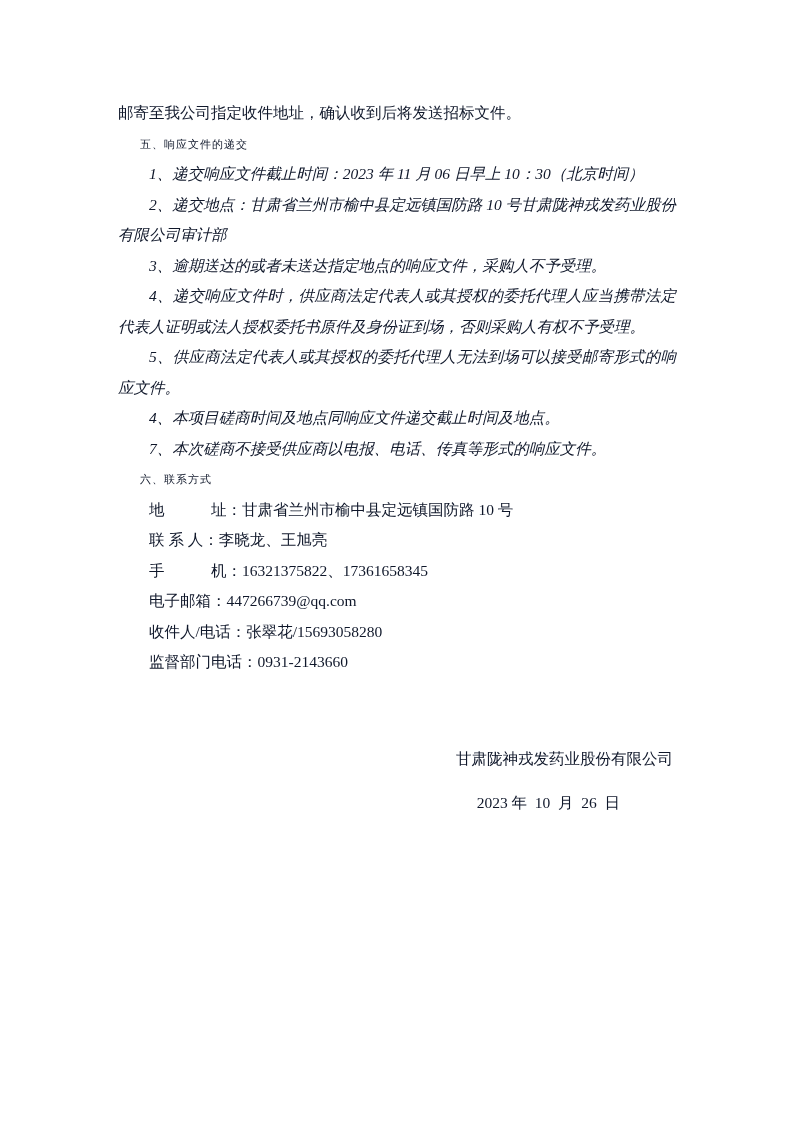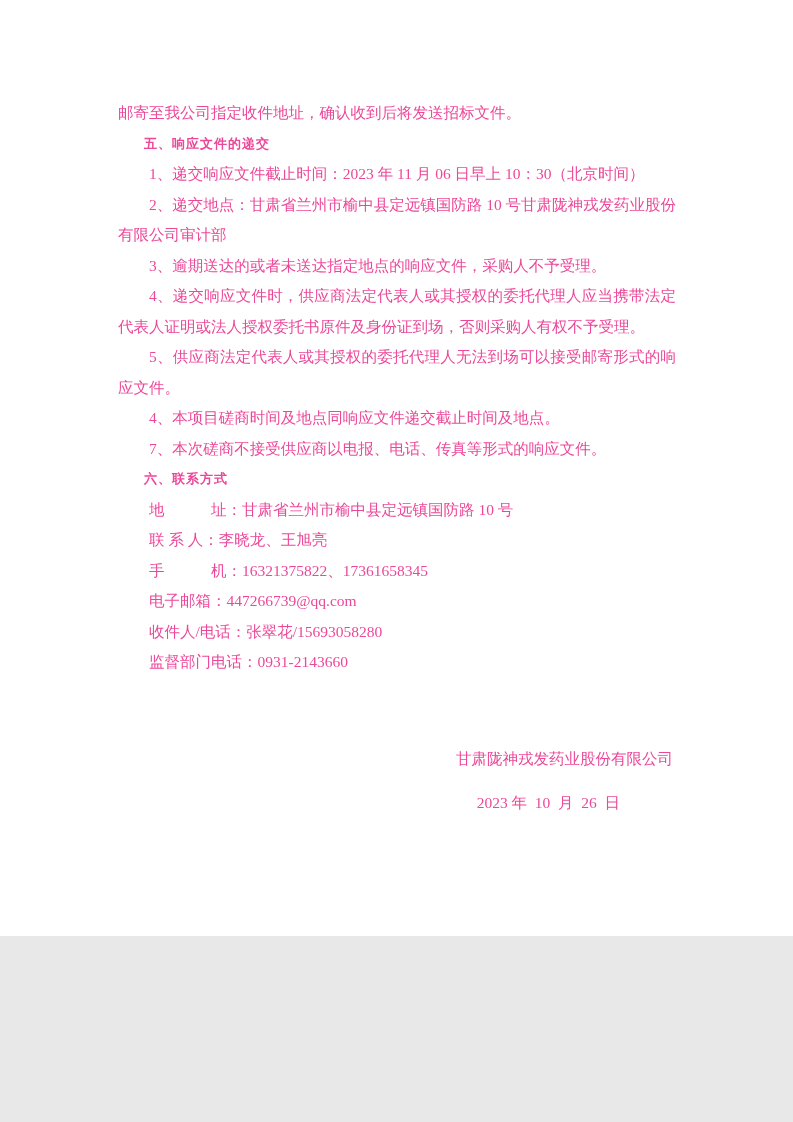--- a/index.html
+++ b/index.html
@@ -1,41 +1,41 @@
 <!DOCTYPE html>
 <html><head>
 <meta charset="utf-8">
 <style>
   * { margin: 0; padding: 0; box-sizing: border-box; }
   html, body { background: #e8e8e8; }
   .page {
     position: relative;
     width: 793px;
-    height: 936px;
+    height: 1122px;
     margin: 0 auto;
     background: #ffffff;
-    color: #ec4899;
+    color: #0f172a;
     font-family: "Liberation Serif", "DejaVu Serif", serif;
     font-size: 15.5px;
     line-height: 30.5px;
     overflow: hidden;
   }
   .content {
     padding: 98px 117px 0 118px; 
   }
   .body-line {
     text-align: justify;
     text-justify: inter-ideograph;
   }
   .no-indent { text-indent: 0; }
-  .item { text-indent: 2em; }
+  .item { text-indent: 2em; font-style: italic; }
   .section-heading {
     font-family: "Liberation Sans", "DejaVu Sans", sans-serif;
-    font-weight: 700;
-    font-size: 13px;
+    font-weight: 400;
+    font-size: 11px;
     line-height: 30.5px;
     text-indent: 2em;
     letter-spacing: 1px;
   }
   .contact-line {
     padding-left: 2em;
     white-space: pre-wrap;
   }
   .contact-label { white-space: pre-wrap; }
   .contact-value { white-space: pre-wrap; }

